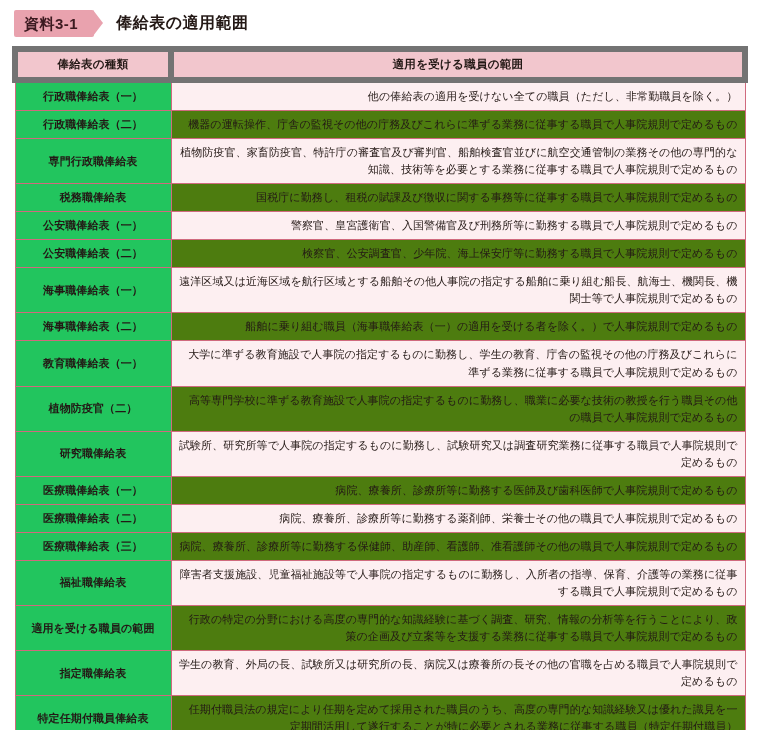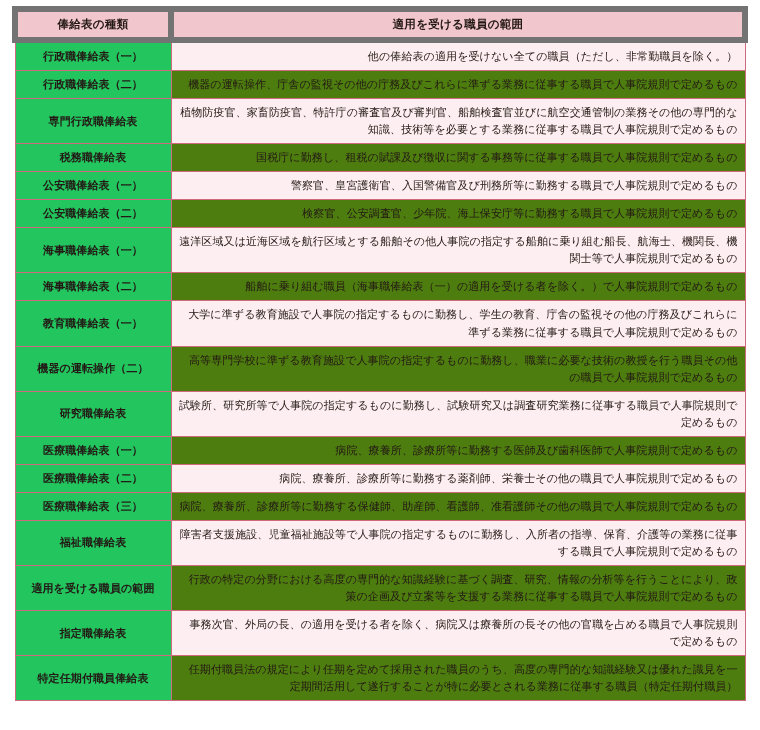--- a/index.html
+++ b/index.html
@@ -101,20 +101,24 @@
   tr.alt td.scope {
     background: #4d7c0f;
   }
   th.col-cat { width: 146px; }
 </style>
 </head>
 <body>
 
 <div class="page">
 
+  <div class="title-row">
+    <div class="title-tag">資料3-1</div>
+    <div class="title-text">俸給表の適用範囲</div>
+  </div>
 
   <table class="pay-table">
     <thead>
       <tr>
         <th class="col-cat">俸給表の種類</th>
         <th>適用を受ける職員の範囲</th>
       </tr>
     </thead>
     <tbody>
       <tr>
@@ -147,21 +151,21 @@
       </tr>
       <tr class="alt">
         <td class="cat">海事職俸給表（二）</td>
         <td class="scope">船舶に乗り組む職員（海事職俸給表（一）の適用を受ける者を除く。）で人事院規則で定めるもの</td>
       </tr>
       <tr>
         <td class="cat">教育職俸給表（一）</td>
         <td class="scope">大学に準ずる教育施設で人事院の指定するものに勤務し、学生の教育、庁舎の監視その他の庁務及びこれらに準ずる業務に従事する職員で人事院規則で定めるもの</td>
       </tr>
       <tr class="alt">
-        <td class="cat">機器の運転操作（二）</td>
+        <td class="cat">植物防疫官（二）</td>
         <td class="scope">高等専門学校に準ずる教育施設で人事院の指定するものに勤務し、職業に必要な技術の教授を行う職員その他の職員で人事院規則で定めるもの</td>
       </tr>
       <tr>
         <td class="cat">研究職俸給表</td>
         <td class="scope">試験所、研究所等で人事院の指定するものに勤務し、試験研究又は調査研究業務に従事する職員で人事院規則で定めるもの</td>
       </tr>
       <tr class="alt">
         <td class="cat">医療職俸給表（一）</td>
         <td class="scope">病院、療養所、診療所等に勤務する医師及び歯科医師で人事院規則で定めるもの</td>
       </tr>
@@ -176,21 +180,21 @@
       <tr>
         <td class="cat">福祉職俸給表</td>
         <td class="scope">障害者支援施設、児童福祉施設等で人事院の指定するものに勤務し、入所者の指導、保育、介護等の業務に従事する職員で人事院規則で定めるもの</td>
       </tr>
       <tr class="alt">
         <td class="cat">適用を受ける職員の範囲</td>
         <td class="scope">行政の特定の分野における高度の専門的な知識経験に基づく調査、研究、情報の分析等を行うことにより、政策の企画及び立案等を支援する業務に従事する職員で人事院規則で定めるもの</td>
       </tr>
       <tr>
         <td class="cat">指定職俸給表</td>
-        <td class="scope">事務次官、外局の長、の適用を受ける者を除く、病院又は療養所の長その他の官職を占める職員で人事院規則で定めるもの</td>
+        <td class="scope">学生の教育、外局の長、試験所又は研究所の長、病院又は療養所の長その他の官職を占める職員で人事院規則で定めるもの</td>
       </tr>
       <tr class="alt">
         <td class="cat">特定任期付職員俸給表</td>
         <td class="scope">任期付職員法の規定により任期を定めて採用された職員のうち、高度の専門的な知識経験又は優れた識見を一定期間活用して遂行することが特に必要とされる業務に従事する職員（特定任期付職員）</td>
       </tr>
 
     </tbody>
   </table>
 
 </div>

